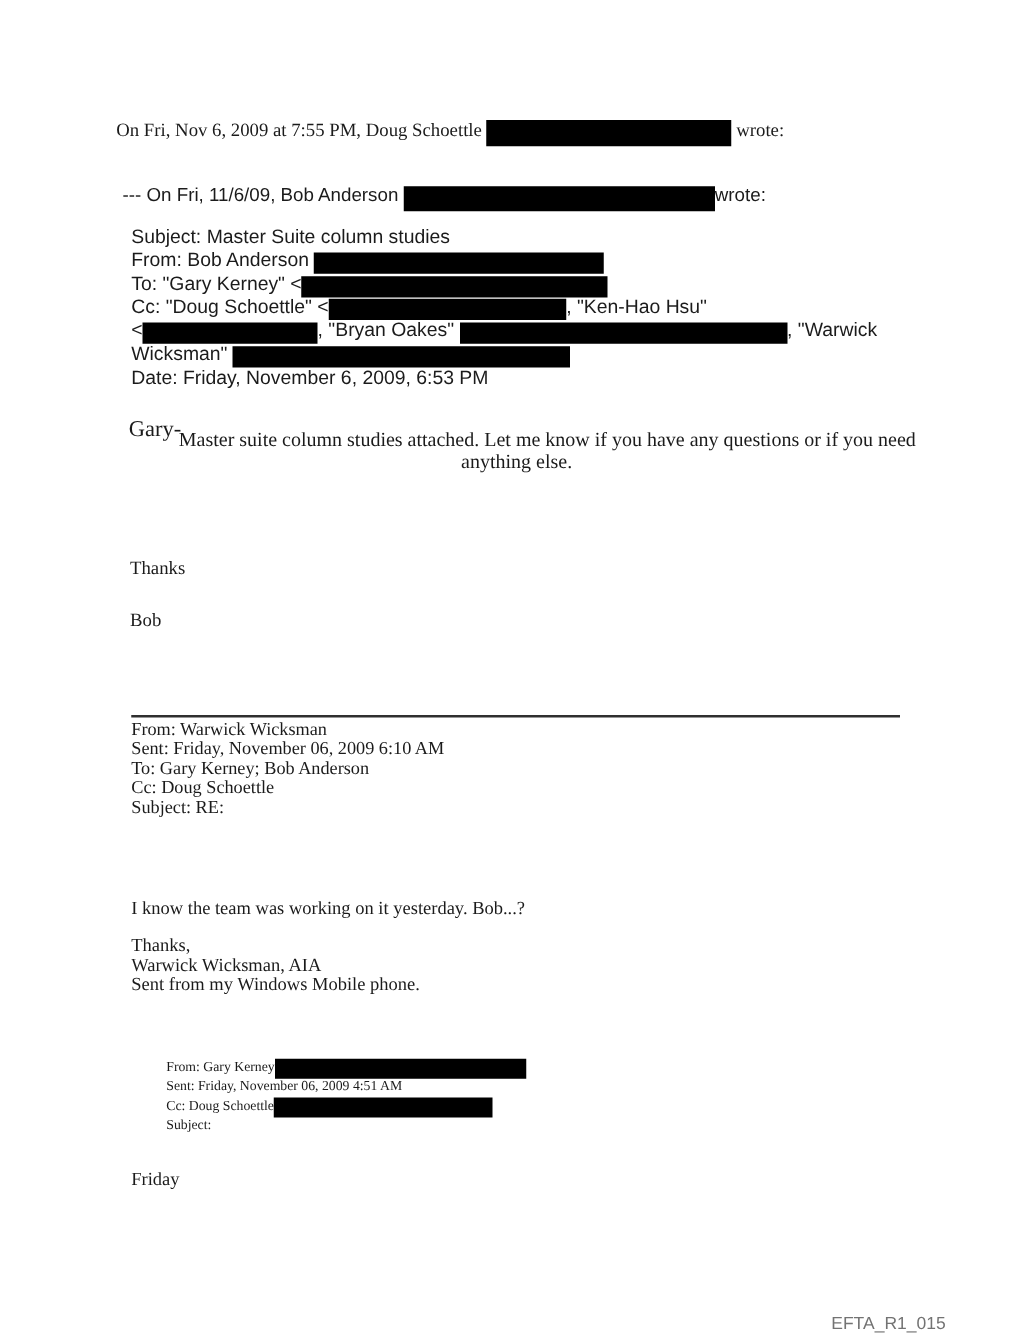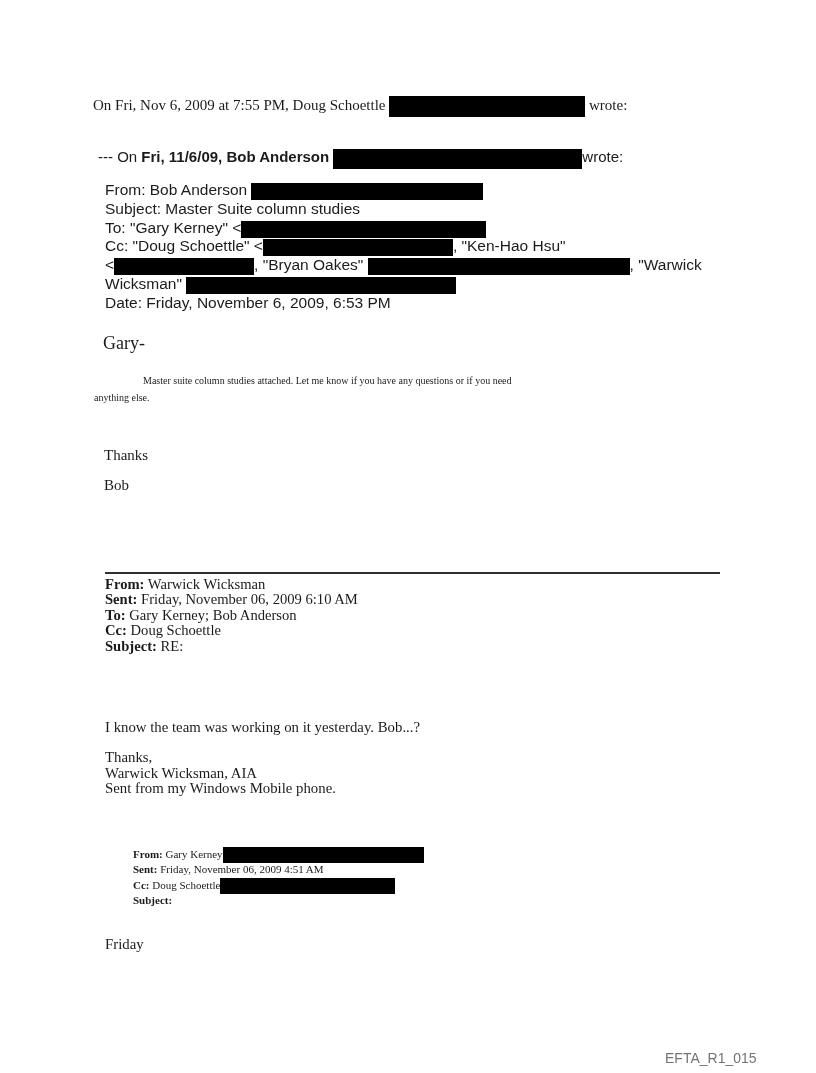--- a/index.html
+++ b/index.html
@@ -2,53 +2,53 @@
 <html><head>
 <meta charset="utf-8">
 <style>
   html,body{margin:0;padding:0;background:#fff;}
   #page{position:relative;width:756px;height:1073px;background:#ffffff;overflow:hidden;
         color:#1b1b1b;font-family:"Liberation Serif",serif;}
   .abs{position:absolute;}
   .serif{font-family:"Liberation Serif",serif;}
   .sans{font-family:"Liberation Sans",sans-serif;}
   .line{white-space:pre;}
-  .line .b{font-weight:bold;}
+  .line .b{font-weight:normal;}
   .redaction{display:inline-block;background:#000;vertical-align:text-bottom;}
   .indent{padding-left:49px;}
 
   #intro1{left:93px;top:96px;font-size:15px;line-height:19px;}
   #intro2{left:98px;top:147px;font-size:15px;line-height:20px;}
   #h1block{left:105px;top:181px;font-size:15.5px;line-height:18.8px;}
   #salut1{left:103px;top:334px;font-size:18px;line-height:18px;}
-  #para1{left:94px;top:372px;font-size:10px;line-height:17.4px;}
+  #para1{left:94px;top:344px;font-size:16px;line-height:17.4px;text-align:center;}
   #thanks1{left:104px;top:446px;font-size:15px;line-height:18px;}
-  #signoff1{left:104px;top:476px;font-size:15px;line-height:18px;}
+  #signoff1{left:104px;top:488px;font-size:15px;line-height:18px;}
   #divider{left:105px;top:572px;width:615px;height:2px;background:#2f2f2f;}
   #h2block{left:105px;top:577px;font-size:14.6px;line-height:15.4px;}
   #body2{left:105px;top:719px;font-size:14.8px;line-height:16px;}
   #sig2{left:105px;top:750px;font-size:14.8px;line-height:15.5px;}
   #h3block{left:105px;top:847px;font-size:11px;line-height:15.35px;margin-left:28px;}
   #salut3{left:105px;top:936px;font-size:14.8px;line-height:16px;}
   #bates{left:665px;top:1051px;font-size:14px;line-height:15px;color:#737373;}
 </style>
 </head>
 <body>
 
 <div id="page">
   <div id="intro1" class="abs serif">
       <div class="line"><span>On Fri, Nov 6, 2009 at 7:55 PM, Doug Schoettle </span><span class="redaction" style="width: 196px; height: 21px; margin-bottom: -4px; background: rgb(0, 0, 0);"></span><span> wrote:</span></div>
     </div>
   <div id="intro2" class="abs sans">
       <div class="line"><span>--- On </span><span class="b">Fri, 11/6/09, Bob Anderson </span><span class="redaction" style="width: 249px; height: 20px; margin-bottom: -4px; background: rgb(0, 0, 0);"></span><span>wrote:</span></div>
     </div>
 
   <div id="h1block" class="abs sans">
+      <div class="line"><span>Subject: Master Suite column studies</span></div>
       <div class="line"><span>From: Bob Anderson </span><span class="redaction" style="width: 232px; height: 17px; margin-bottom: -2px; background: rgb(0, 0, 0);"></span></div>
-      <div class="line"><span>Subject: Master Suite column studies</span></div>
       <div class="line"><span>To: "Gary Kerney" &lt;</span><span class="redaction" style="width: 245px; height: 17px; margin-bottom: -2px; background: rgb(0, 0, 0);"></span></div>
       <div class="line"><span>Cc: "Doug Schoettle" &lt;</span><span class="redaction" style="width: 190px; height: 17px; margin-bottom: -2px; background: rgb(0, 0, 0);"></span><span>, "Ken-Hao Hsu"</span></div>
       <div class="line"><span>&lt;</span><span class="redaction" style="width: 140px; height: 17px; margin-bottom: -2px; background: rgb(0, 0, 0);"></span><span>, "Bryan Oakes" </span><span class="redaction" style="width: 262px; height: 17px; margin-bottom: -2px; background: rgb(0, 0, 0);"></span><span>, "Warwick</span></div>
       <div class="line"><span>Wicksman" </span><span class="redaction" style="width: 270px; height: 17px; margin-bottom: -2px; background: rgb(0, 0, 0);"></span></div>
       <div class="line"><span>Date: Friday, November 6, 2009, 6:53 PM</span></div>
     </div>
   <div id="salut1" class="abs serif">
       <div class="line"><span>Gary-</span></div>
     </div>
   <div id="para1" class="abs serif">

